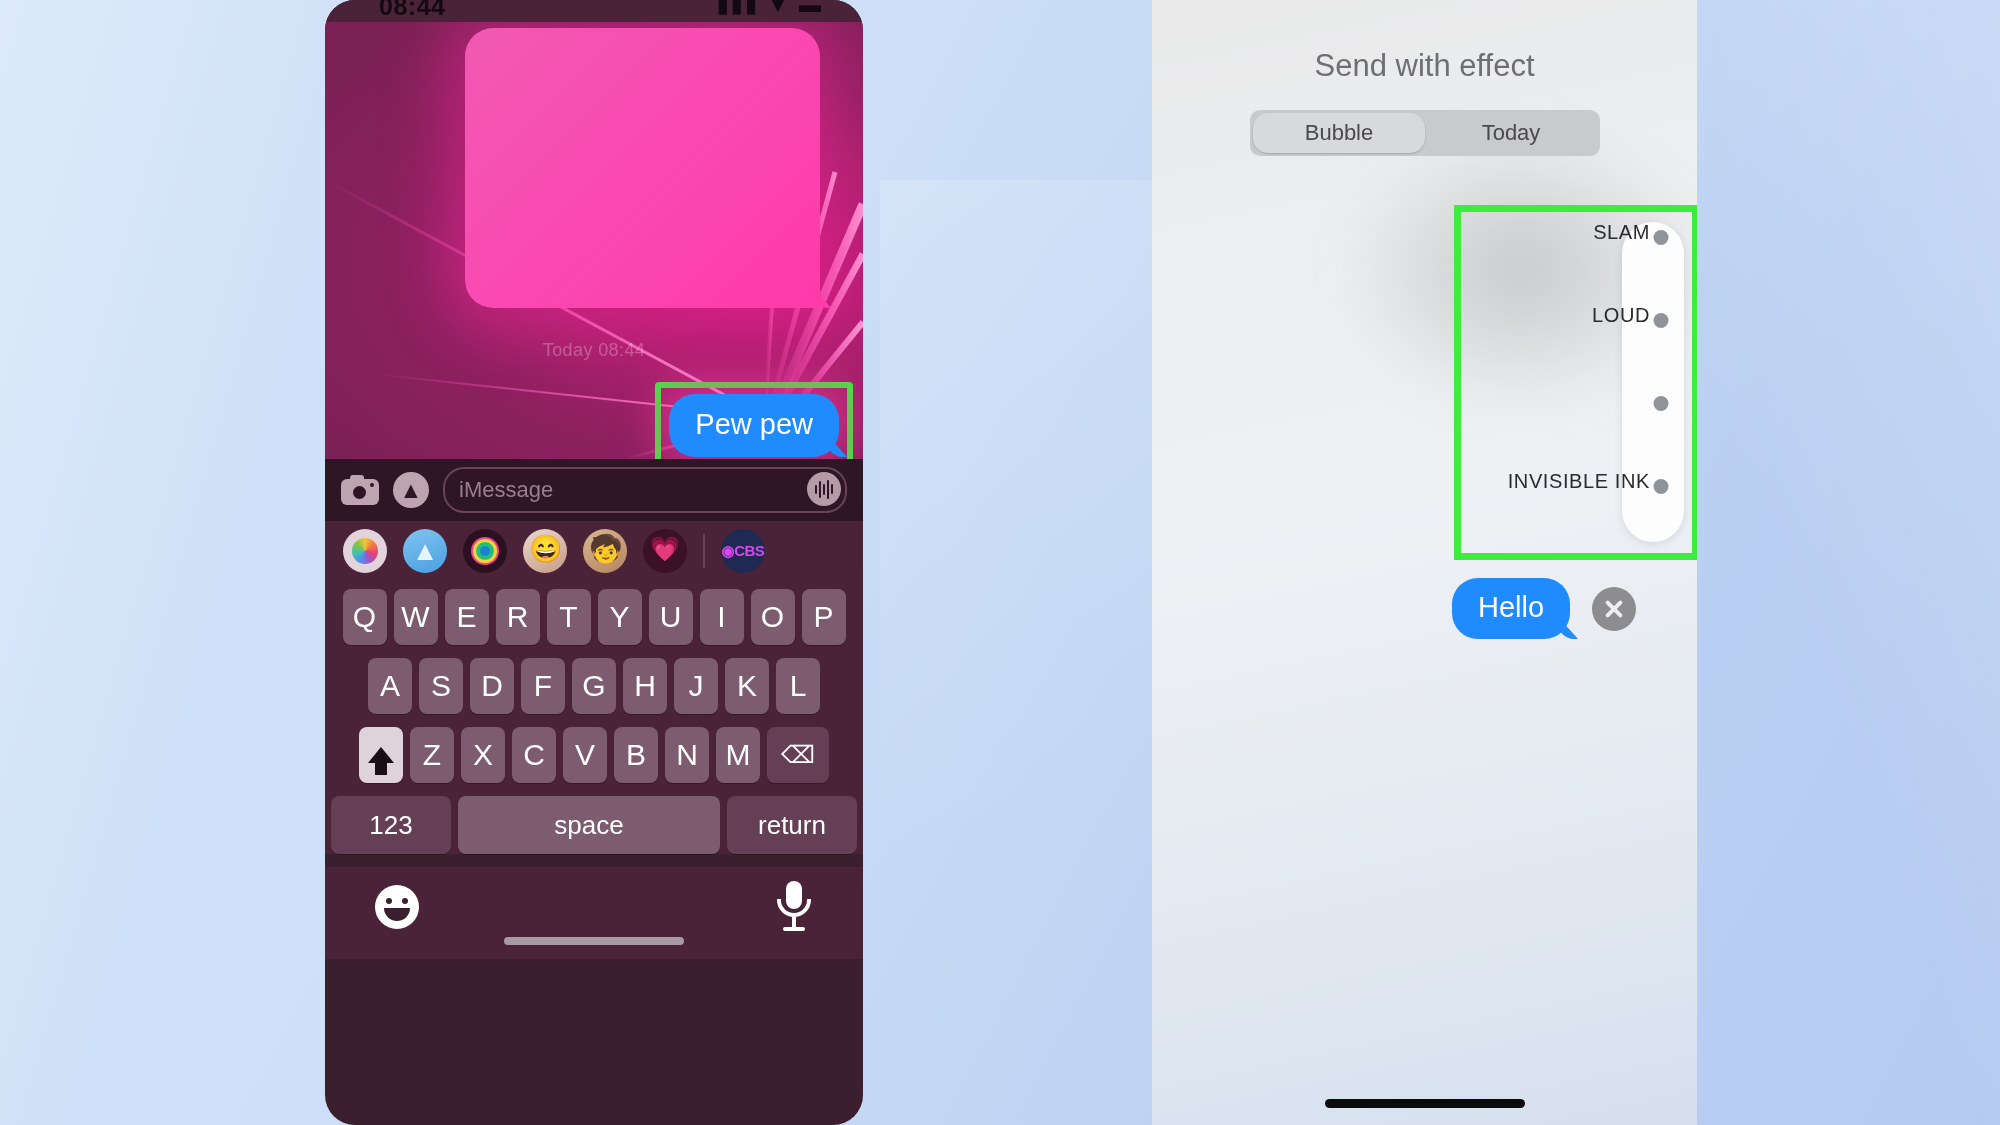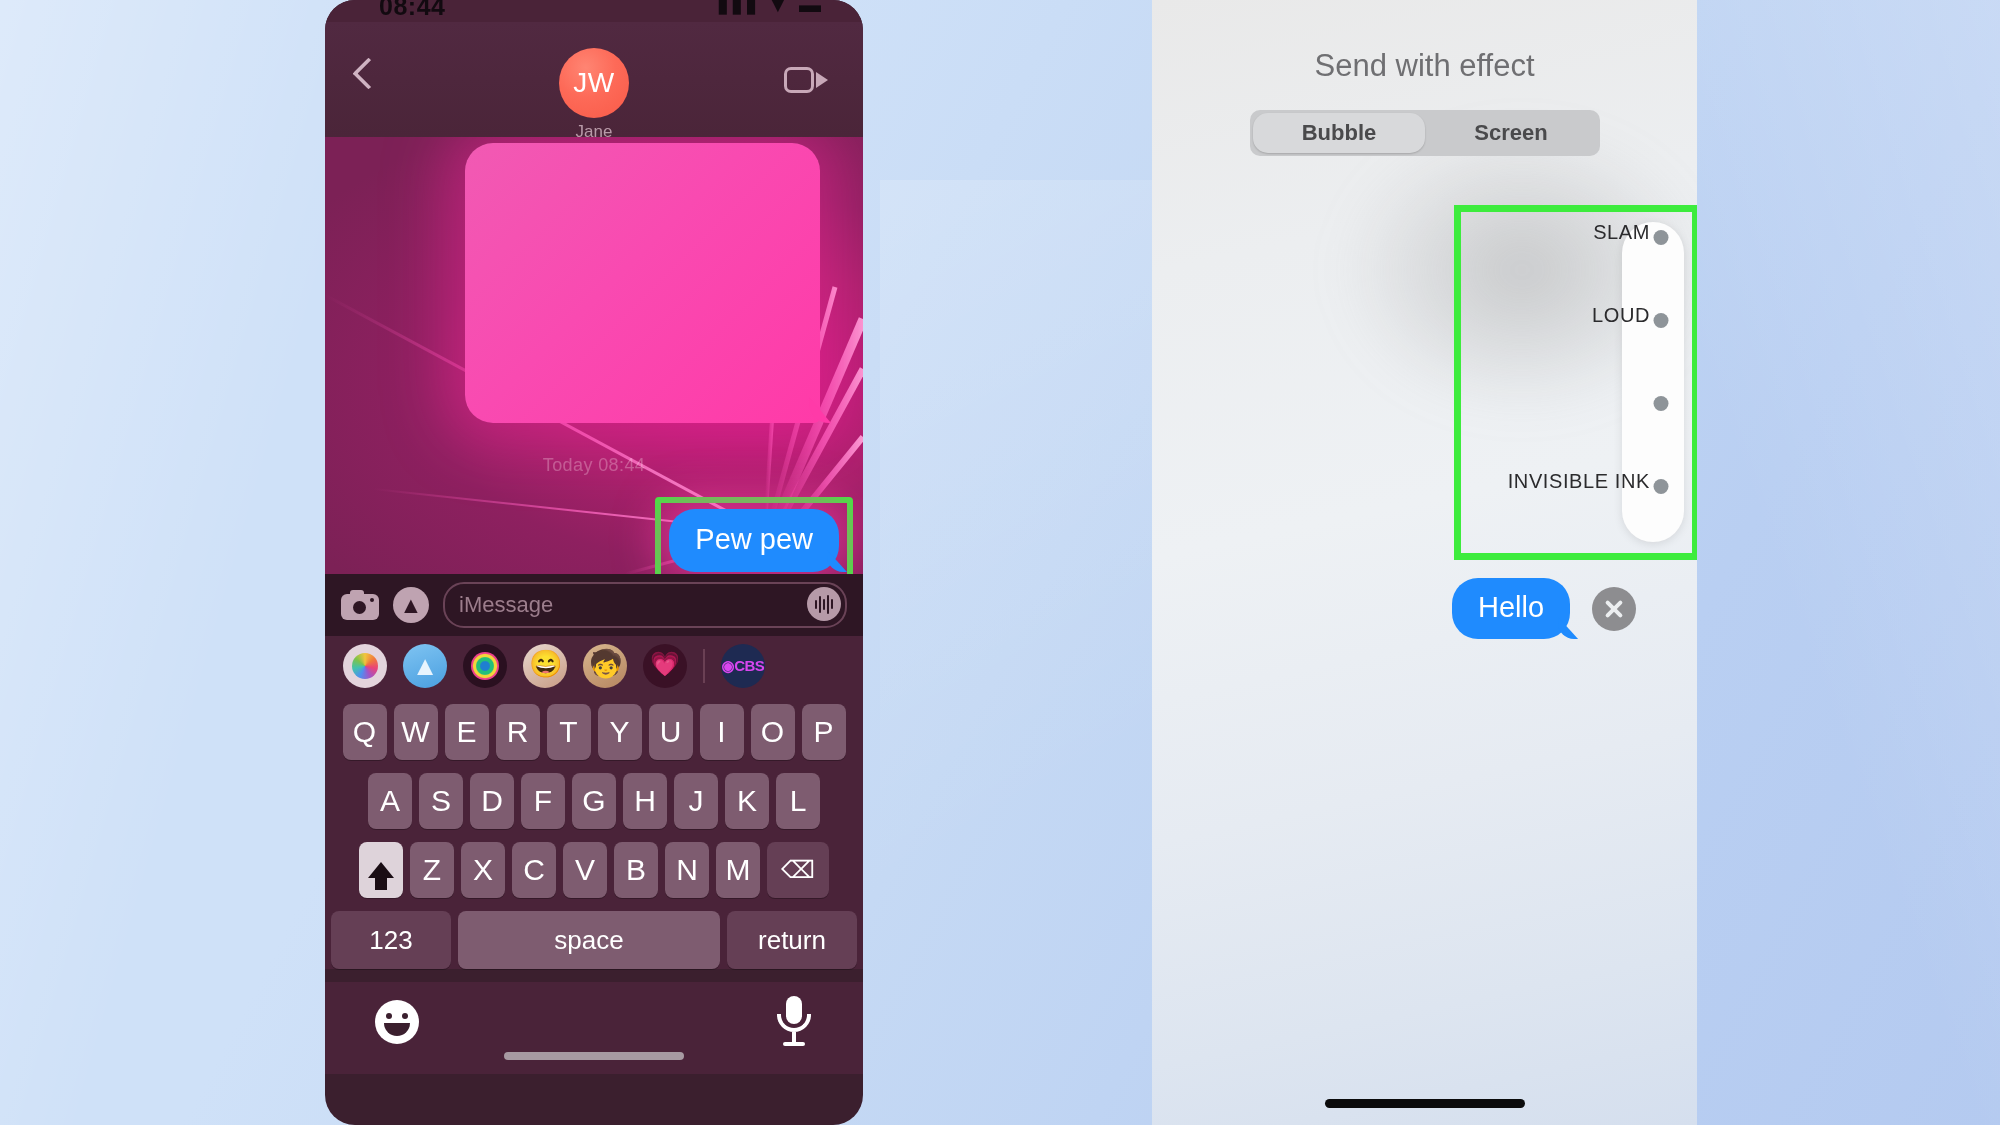--- a/index.html
+++ b/index.html
@@ -142,21 +142,21 @@
     background:linear-gradient(168deg,#e9e9e9 0%,#eceef0 22%,#eef1f4 45%,#e6ebf2 68%,#dde5f0 86%,#d5dfee 100%);
   }
   .r-blur{position:absolute;left:180px;top:120px;width:380px;height:300px;
     background:radial-gradient(ellipse at center,rgba(150,150,150,.42) 0%,rgba(170,170,170,0) 68%);
     filter:blur(22px);pointer-events:none;}
   .r-title{position:absolute;left:0;right:0;top:48px;text-align:center;
     color:#6f6f72;font-size:31px;font-weight:400;}
   .r-seg{position:absolute;left:98px;top:110px;width:350px;height:46px;
     background:#c9cacc;border-radius:10px;display:flex;padding:3px;box-sizing:border-box;}
   .r-seg-item{flex:1;display:flex;align-items:center;justify-content:center;
-    font-size:22px;color:#4a4a4c;cursor:pointer;border-radius:15px;font-weight:bold;}
+    font-size:22px;color:#4a4a4c;cursor:pointer;border-radius:15px;}
   .r-seg-item.active{background:#d8d9db;box-shadow:0 1px 2px rgba(0,0,0,.18);}
 
   .r-efxbox{position:absolute;left:302px;top:205px;width:245px;height:355px;
     border:7px solid #3dec3d;box-sizing:border-box;}
   .r-efxlist{position:absolute;left:310px;top:212px;width:230px;height:341px;}
   .r-efxrow{position:absolute;right:0;display:flex;align-items:center;justify-content:flex-end;
     width:100%;height:40px;cursor:pointer;}
   .r-efxlabel{color:#2b2b2d;font-size:20px;letter-spacing:.6px;margin-right:42px;white-space:nowrap;}
   .r-pill{position:absolute;right:8px;top:10px;width:62px;height:320px;border-radius:31px;
     background:#fdfdfd;box-shadow:0 2px 10px rgba(0,0,0,.10);}
@@ -183,29 +183,20 @@
 <div class="bg-streak s2"></div>
 <div class="bg-streak s3"></div>
 
 <div class="phone-left">
 
   <div class="l-statusbar">
     <span class="l-status-time">08:44</span>
     <span class="l-status-right">▮▮▮ ▼ ▬</span>
   </div>
 
-  <div class="l-navbar">
-    <div class="l-back"></div>
-    <div class="l-avatar">JW</div>
-    <div class="l-contact">Jane</div>
-    <div class="l-video">
-      <span class="body"></span>
-      <span class="lens"></span>
-    </div>
-  </div>
 
   <div class="l-convo">
     <svg width="538" height="437" style="position:absolute;left:0;top:0;">
       <defs>
         <linearGradient id="ray" x1="0%" y1="0%" x2="100%" y2="0%">
           <stop offset="0%" stop-color="#ff4fb4" stop-opacity="0"></stop>
           <stop offset="55%" stop-color="#ff66c2" stop-opacity=".75"></stop>
           <stop offset="100%" stop-color="#ffa8dc" stop-opacity=".95"></stop>
         </linearGradient>
       </defs>
@@ -316,21 +307,21 @@
   </div>
 </div>
 
 <div class="phone-right">
   <div class="r-blur"></div>
 
   <div class="r-title">Send with effect</div>
 
   <div class="r-seg">
     <div class="r-seg-item active">Bubble</div>
-    <div class="r-seg-item">Screen</div>
+    <div class="r-seg-item">Today</div>
   </div>
 
   <div class="r-efxbox"></div>
   <div class="r-efxlist">
     <div class="r-pill"></div>
     <div class="r-efxrow" style="top:0">
       <span class="r-efxlabel">SLAM</span>
     </div>
     <div class="r-dot" style="top:18px;left:auto;right:31px;transform:translateX(50%)"></div>
     <div class="r-efxrow" style="top:83px">

